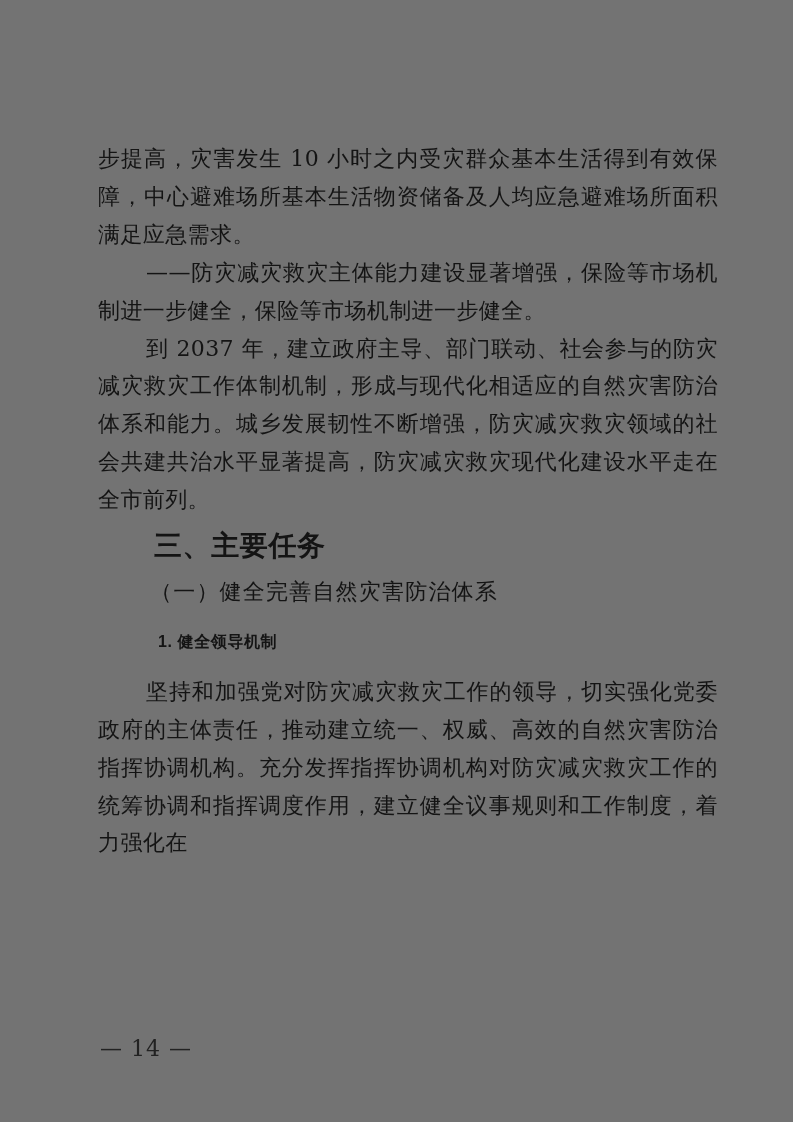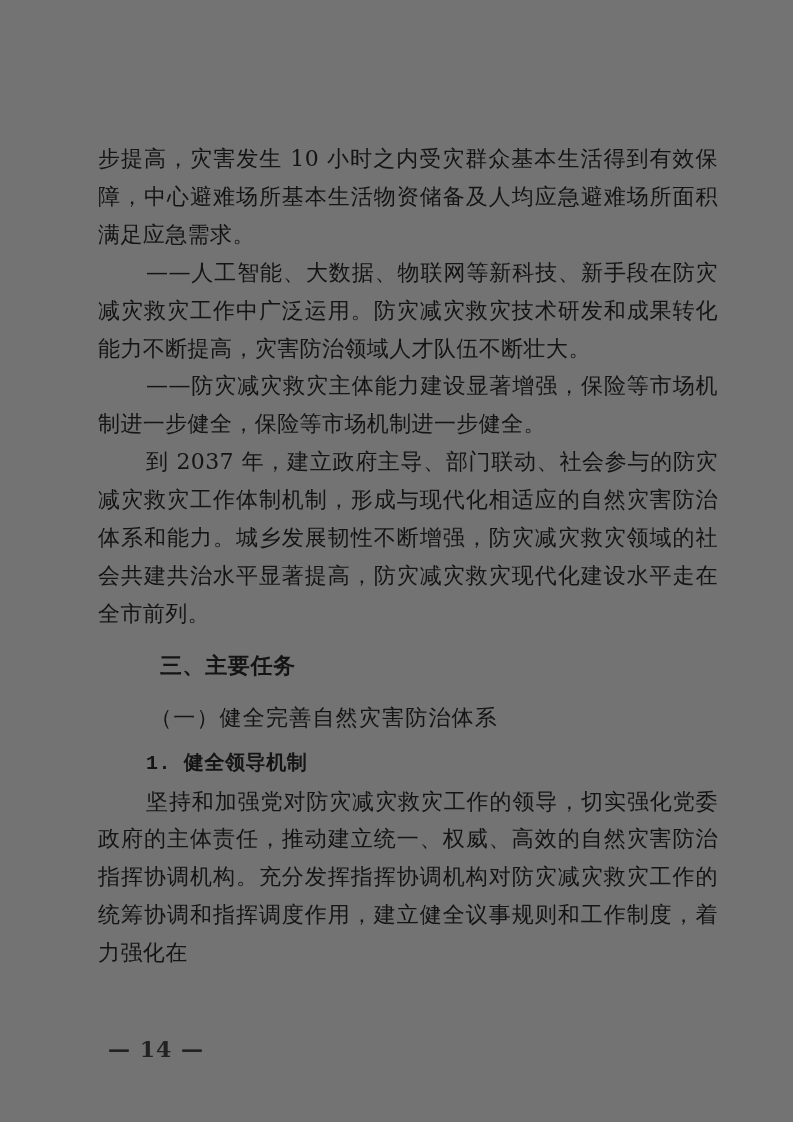--- a/index.html
+++ b/index.html
@@ -29,64 +29,62 @@
     font-size: 22px;
     line-height: 37.9px;
     text-align: justify;
     text-justify: inter-character;
     letter-spacing: 0.4px;
   }
   .indent2 {
     text-indent: 48px;
   }
   .h1 {
-    margin: 14px;
+    margin: 8px;
     font-family: "DejaVu Sans", "Liberation Sans", sans-serif;
     font-weight: bold;
-    font-size: 22px;
+    font-size: 28px;
     line-height: 37.9px;
     text-indent: 48px;
     letter-spacing: 0.6px;
   }
   .h2 {
     margin: 8px;
     font-family: "DejaVu Serif", "Liberation Serif", serif;
     font-weight: normal;
     font-size: 22px;
     line-height: 37.9px;
     text-indent: 44px;
     letter-spacing: 1.2px;
   }
   .h3 {
-    margin: 0;
-    font-family: Liberation Mono, monospace;
+    margin: 12px;
+    font-family: Liberation Sans, sans-serif;
     font-weight: bold;
-    font-size: 20px;
+    font-size: 16px;
     line-height: 37.9px;
     text-indent: 48px;
     letter-spacing: 0.6px;
   }
   .footer {
     position: absolute;
-    left: 108px;
+    left: 100px;
     top: 1036px;
     font-size: 22px;
     line-height: 26px;
     letter-spacing: 1px;
     color: #222222;
-    font-weight: bold;
   }
 </style>
 </head>
 <body>
 
 <div class="page">
   <div class="content">
     <p class="para">步提高，灾害发生 10 小时之内受灾群众基本生活得到有效保障，中心避难场所基本生活物资储备及人均应急避难场所面积满足应急需求。</p>
-    <p class="para indent2">——人工智能、大数据、物联网等新科技、新手段在防灾减灾救灾工作中广泛运用。防灾减灾救灾技术研发和成果转化能力不断提高，灾害防治领域人才队伍不断壮大。</p>
     <p class="para indent2">——防灾减灾救灾主体能力建设显著增强，保险等市场机制进一步健全，保险等市场机制进一步健全。</p>
     <p class="para indent2">到 2037 年，建立政府主导、部门联动、社会参与的防灾减灾救灾工作体制机制，形成与现代化相适应的自然灾害防治体系和能力。城乡发展韧性不断增强，防灾减灾救灾领域的社会共建共治水平显著提高，防灾减灾救灾现代化建设水平走在全市前列。</p>
     <p class="h1">三、主要任务</p>
     <p class="h2">（一）健全完善自然灾害防治体系</p>
     <p class="h3">1. 健全领导机制</p>
     <p class="para indent2">坚持和加强党对防灾减灾救灾工作的领导，切实强化党委政府的主体责任，推动建立统一、权威、高效的自然灾害防治指挥协调机构。充分发挥指挥协调机构对防灾减灾救灾工作的统筹协调和指挥调度作用，建立健全议事规则和工作制度，着力强化在</p>
   </div>
 
   <div class="footer">— 14 —</div>
 </div>

